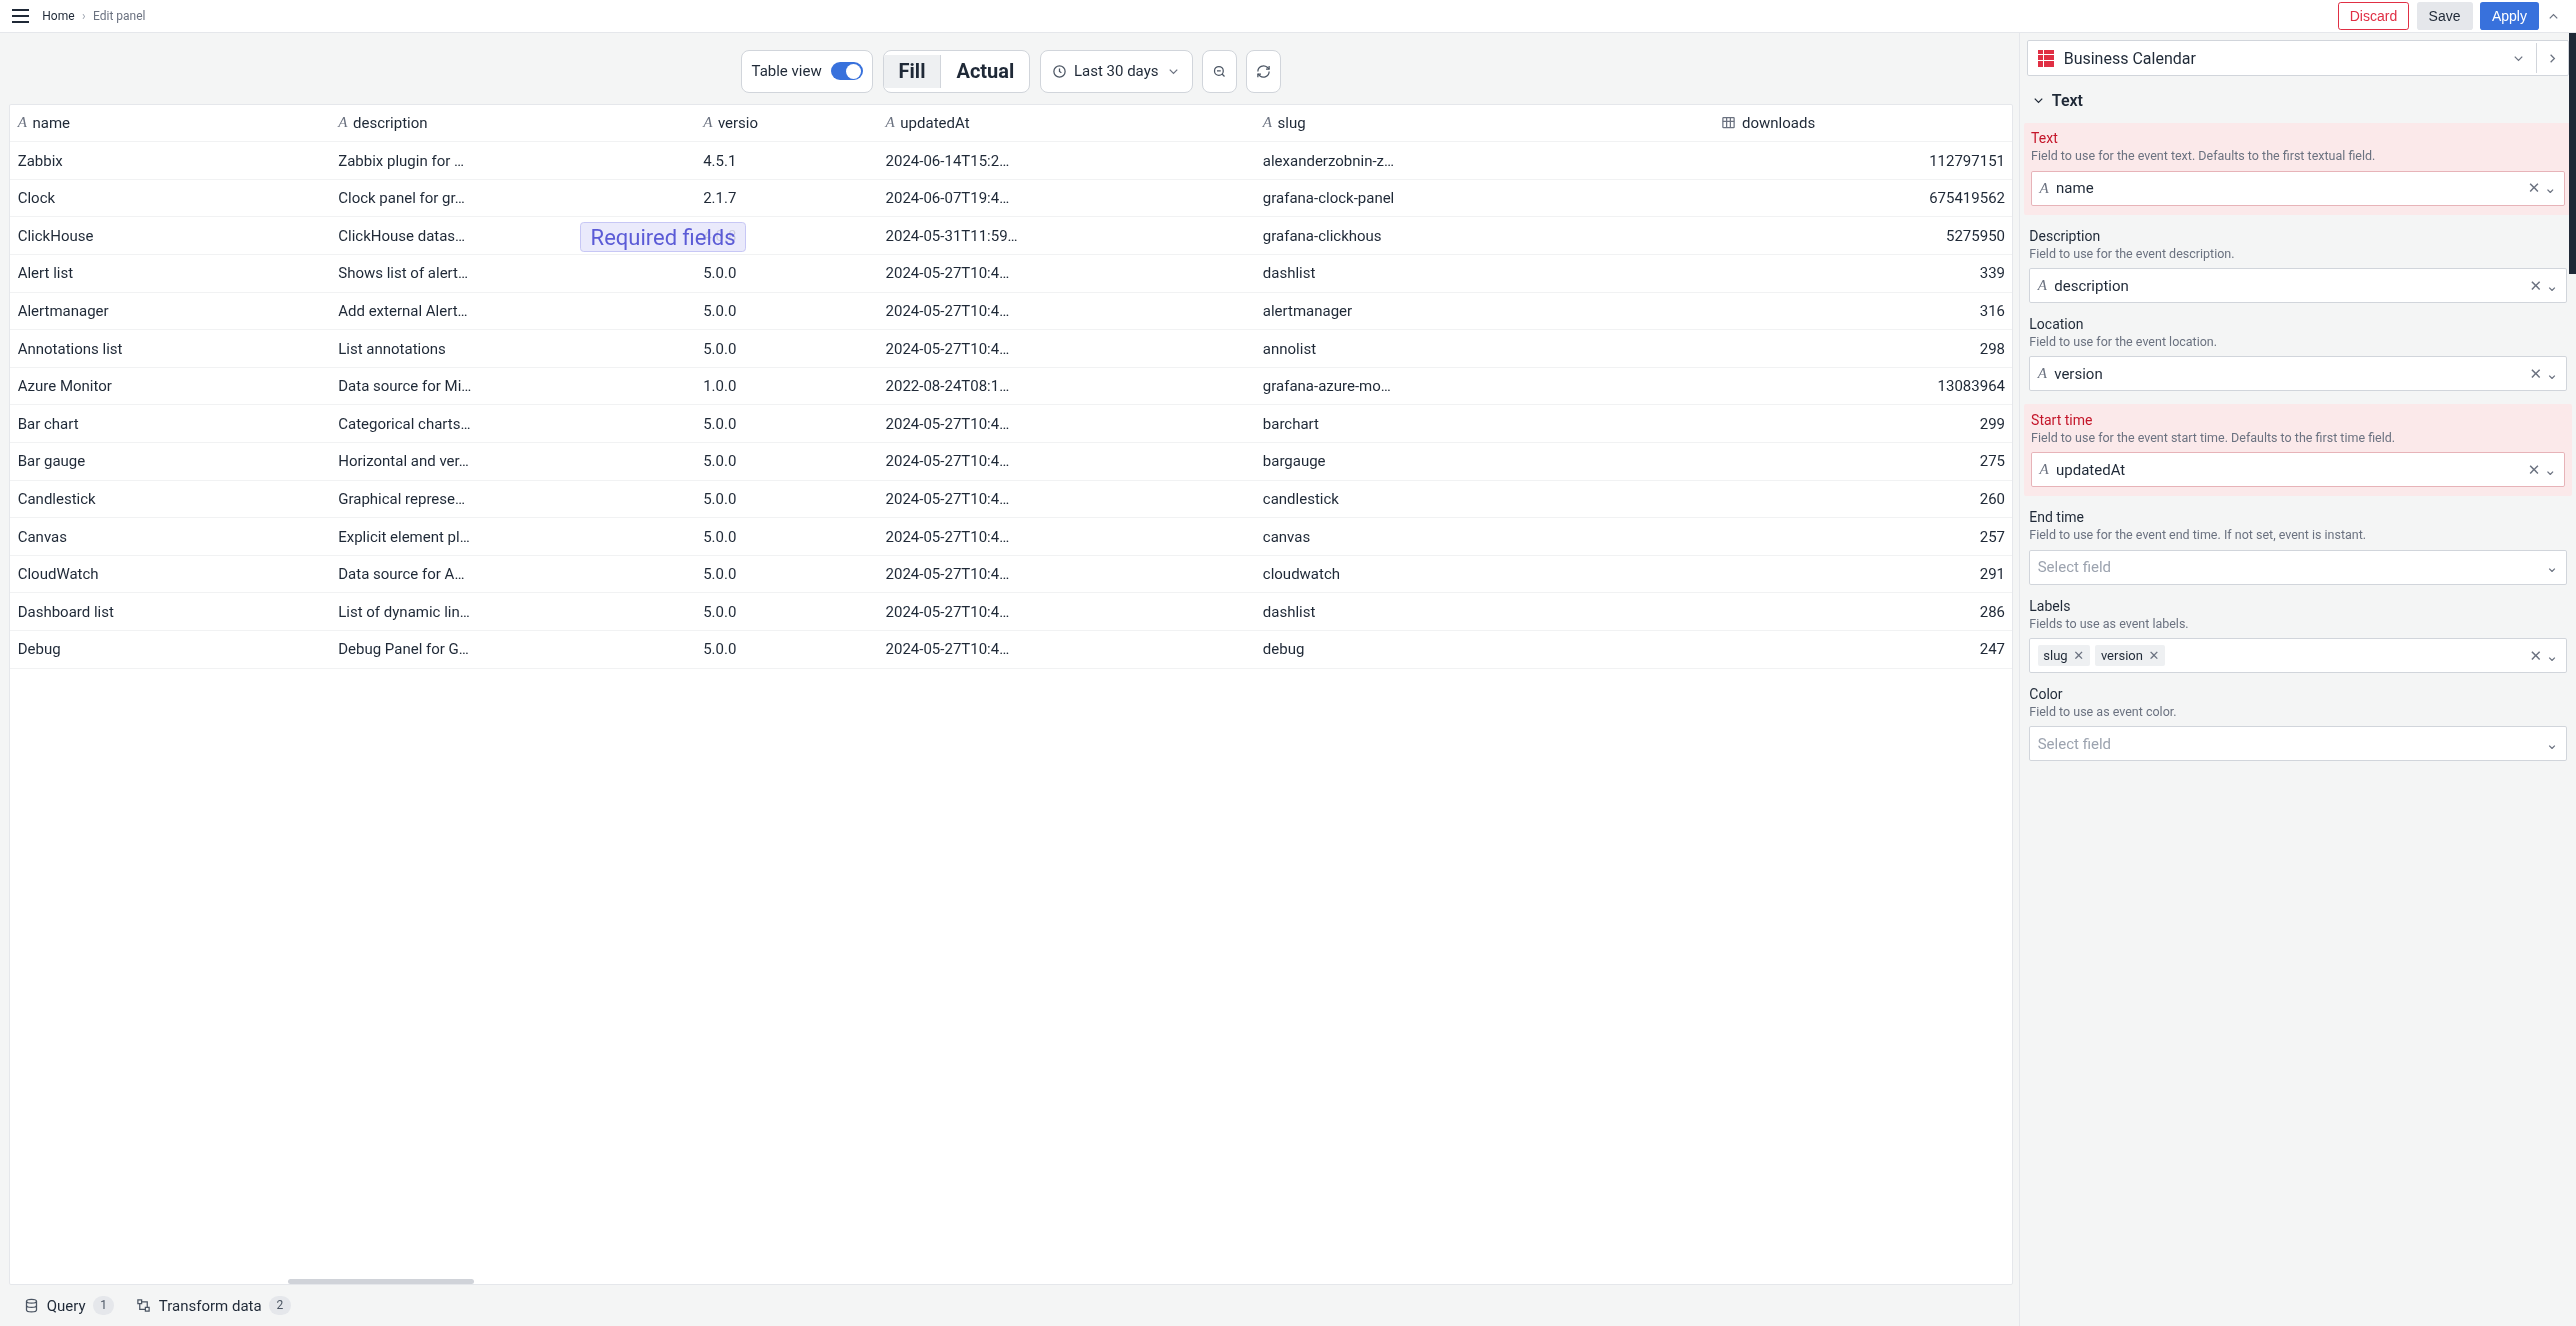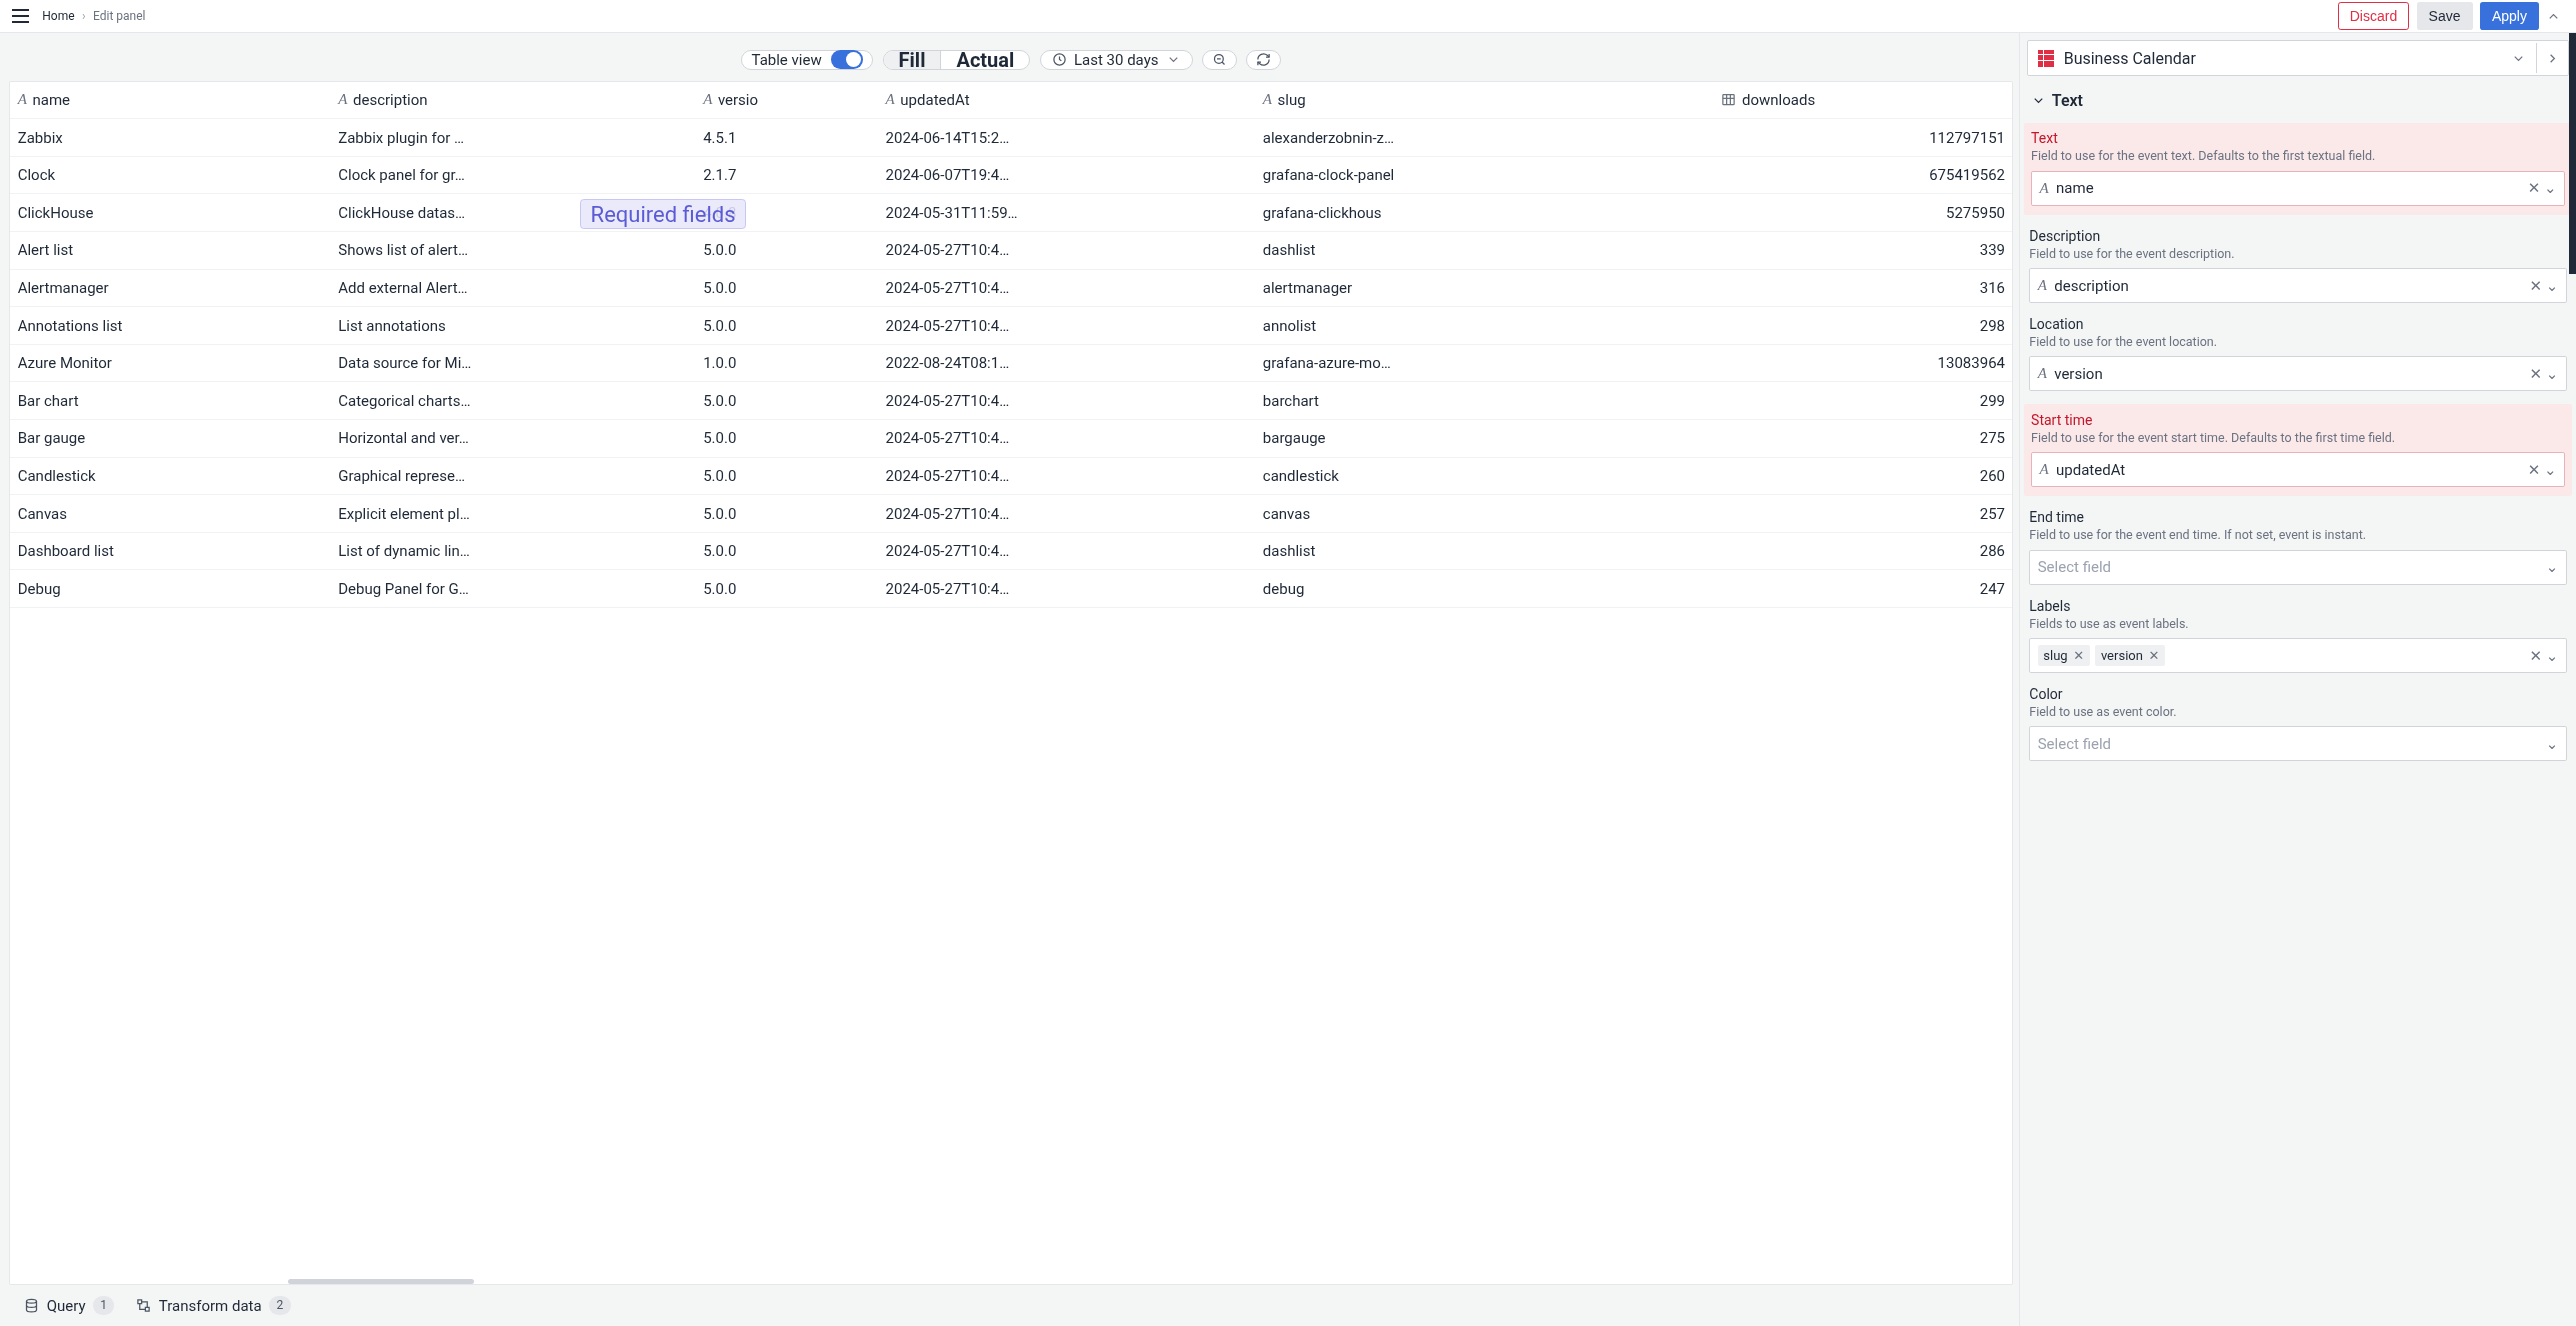--- a/index.html
+++ b/index.html
@@ -13,21 +13,21 @@
   .breadcrumb .current { color:#6b7280; }
   .topbar-right { margin-left:auto; display:flex; align-items:center; gap:7.4px;}
   .btn { padding:5px 11px; border-radius:2.8px; font-size:14px; cursor:pointer; border:0.9px solid transparent; background:transparent;}
   .btn-discard { border:0.9px solid #e02f44; color:#e02f44; background:#fff;}
   .btn-save { background:#e5e7eb; color:#1f2937;}
   .btn-apply { background:#3871dc; color:#fff;}
   .collapse-icon { width:20.4px; text-align:center; cursor:pointer; color:#6b7280;}
   .workspace { display:flex; height:calc(100vh - 33px); background:#f4f5f5;}
   .left-pane { flex:1; display:flex; flex-direction:column; padding:9.3px 5.6px 0 9.3px; min-width:0;}
   .toolbar-row { display:flex; justify-content:center; gap:9.3px; padding:7.4px 0 11px;}
-  .ctrl { display:flex; align-items:center; background:#fff; border:0.9px solid #d1d5db; border-radius:15px; height:20px;}
+  .ctrl { display:flex; align-items:center; background:#fff; border:0.9px solid #d1d5db; border-radius:8px; height:43px;}
   .table-view { padding:0 9.3px; gap:9.3px; font-size:15px;}
   .toggle { width:32px; height:18.6px; border-radius:9.3px; background:#3871dc; position:relative;}
   .toggle::after { content:""; position:absolute; right:1.9px; top:1.9px; width:15px; height:15px; border-radius:50%; background:#fff;}
   .radio-group { display:flex; overflow:hidden;}
   .radio-group .opt { padding:0 15px; height:33px; display:flex; align-items:center; font-size:20px; border-right:0.9px solid #d1d5db; cursor:pointer;font-weight:bold;}
   .radio-group .opt:last-child{border-right:none;}
   .radio-group .opt.active { background:#eef0f2; color:#1f2937;}
   .timepicker { padding:0 11px; gap:7.4px; font-size:15px;}
   .icon-btn { width:35px; justify-content:center; cursor:pointer;}
   .table-wrap { flex:1; background:#fff; border:0.9px solid #e5e7eb; border-radius:1.9px; overflow:auto; position:relative;}
@@ -272,20 +272,28 @@
             </tr>
             <tr>
               <td>Canvas</td>
               <td>Explicit element pl…</td>
               <td>5.0.0</td>
               <td>2024-05-27T10:4…</td>
               <td>canvas</td>
               <td class="num">257</td>
             </tr>
             <tr>
+              <td>CloudWatch</td>
+              <td>Data source for A…</td>
+              <td>5.0.0</td>
+              <td>2024-05-27T10:4…</td>
+              <td>cloudwatch</td>
+              <td class="num">291</td>
+            </tr>
+            <tr>
               <td>Dashboard list</td>
               <td>List of dynamic lin…</td>
               <td>5.0.0</td>
               <td>2024-05-27T10:4…</td>
               <td>dashlist</td>
               <td class="num">286</td>
             </tr>
             <tr>
               <td>Debug</td>
               <td>Debug Panel for G…</td>

